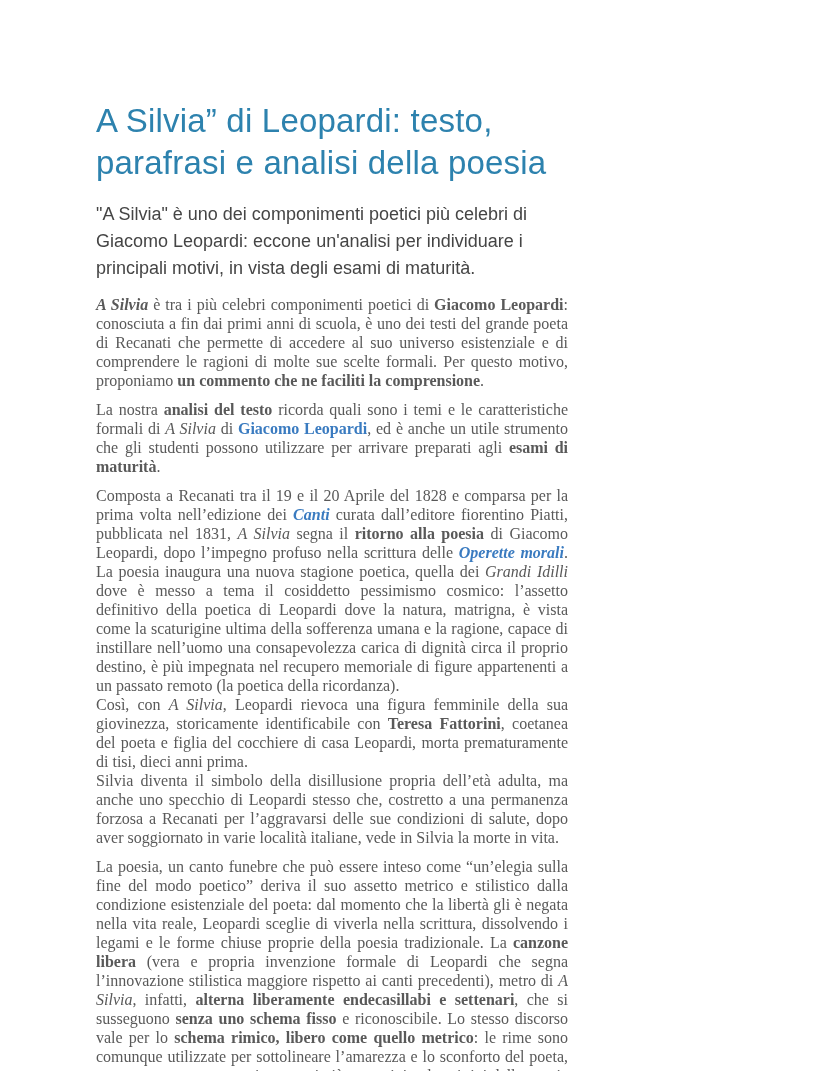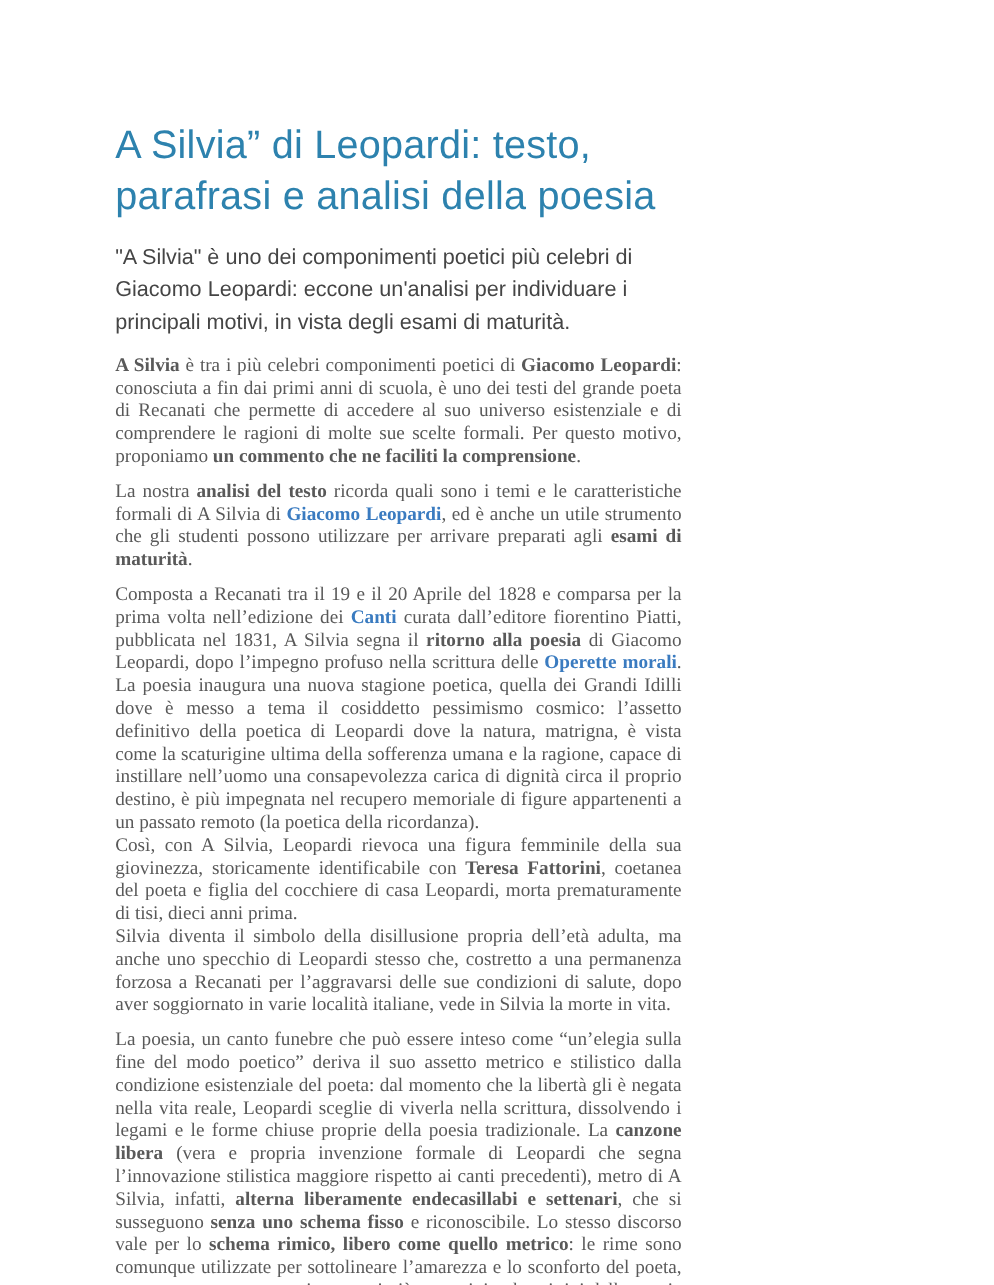--- a/index.html
+++ b/index.html
@@ -50,21 +50,21 @@
     margin-top:23px;
     margin-bottom:9px;
     font-family:"Liberation Sans",sans-serif;
     font-weight:400;
     font-size:27px;
     line-height:1.2;
     color:var(--heading);
     letter-spacing:0.2px;
   }
   .b{font-weight:bold;}
-  .i{margin-top:41px;}
+  .i{font-style:italic;margin-top:41px;}
   .link{color:var(--link);cursor:pointer;}
 </style>
 </head>
 <body>
 
 <div class="page">
   <h1 class="title">A Silvia” di Leopardi: testo, parafrasi e analisi della poesia</h1>
 
   <p class="subtitle">"A Silvia" è uno dei componimenti poetici più celebri di Giacomo Leopardi: eccone un'analisi per individuare i principali motivi, in vista degli esami di maturità.</p>
 

